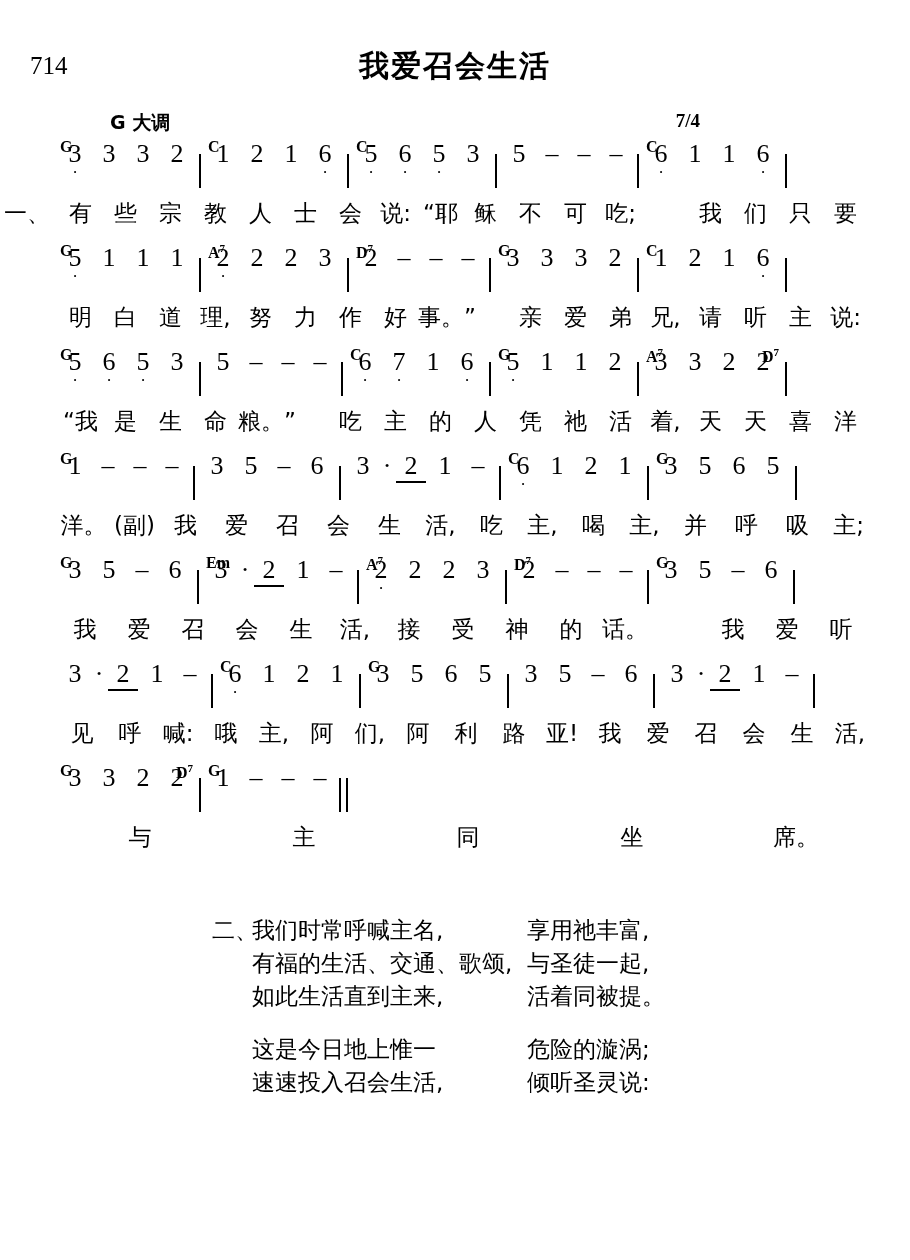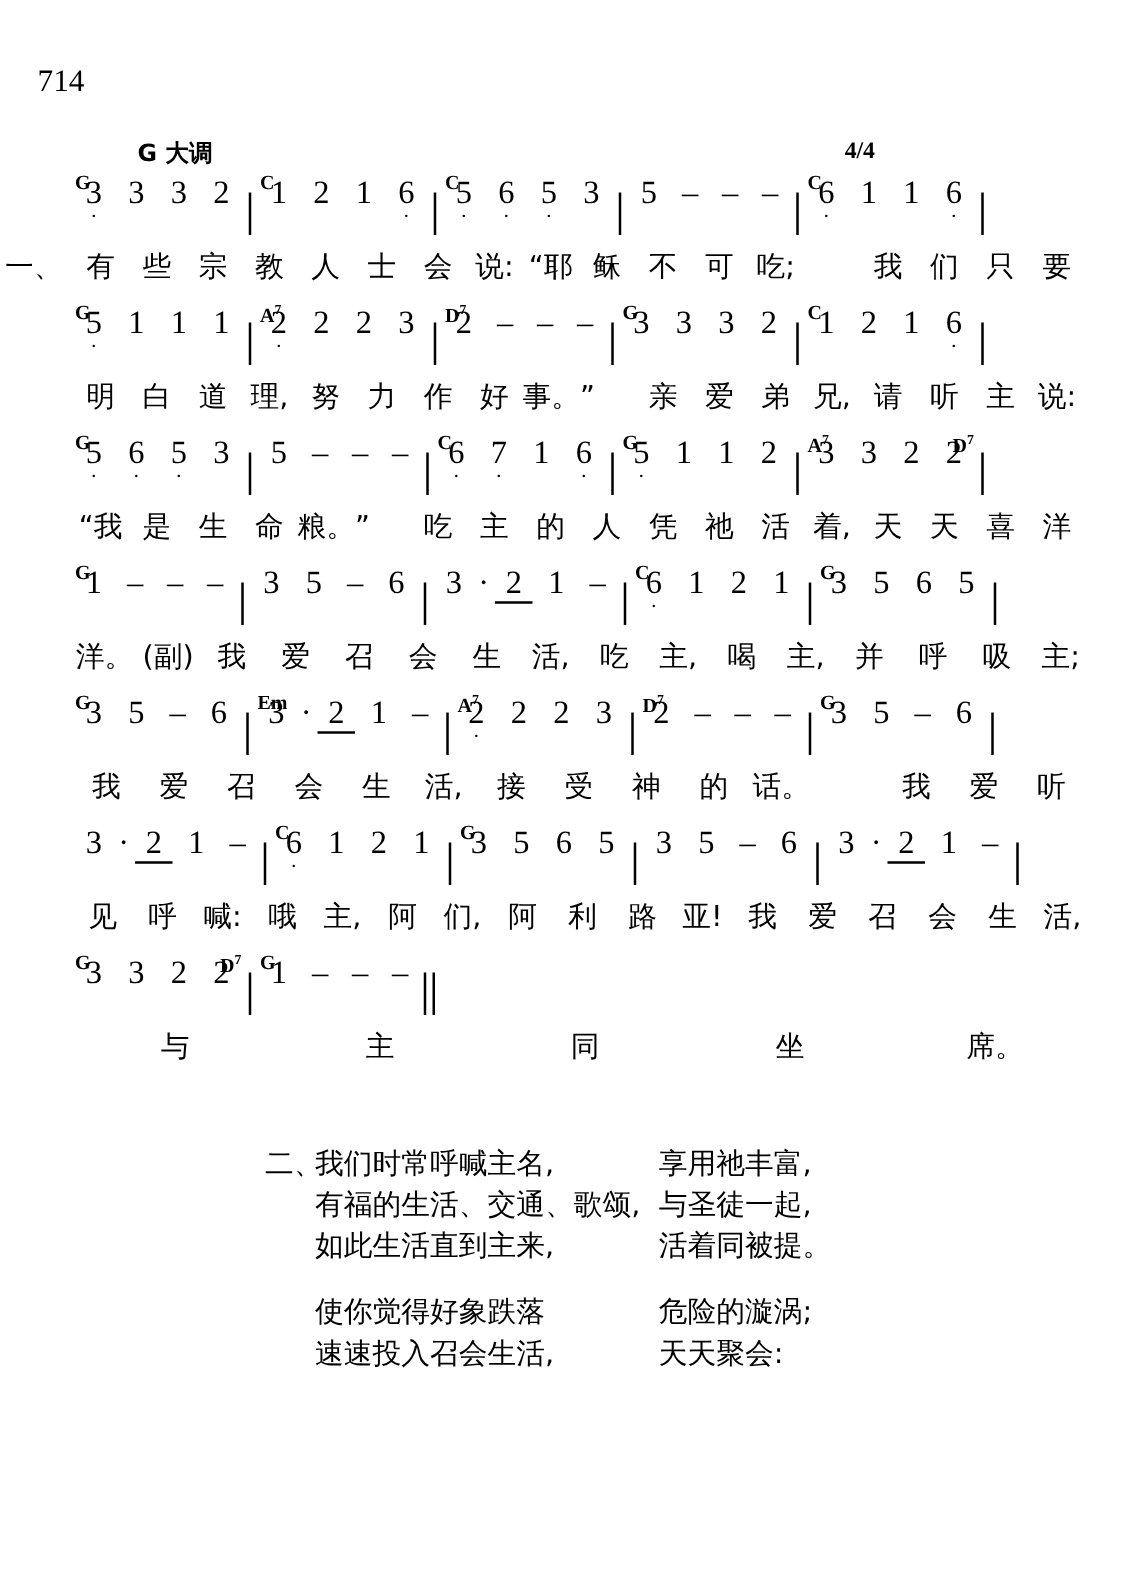--- a/index.html
+++ b/index.html
@@ -187,22 +187,23 @@
     display: inline-block;
     text-align: right;
   }
 </style>
 </head>
 <body>
 
 <div class="page">
 
   <div class="song-number">714</div>
+  <div class="song-title">我爱召会生活</div>
   <div class="key-label">G 大调</div>
-  <div class="meter-label">4/4</div>
+  <div class="meter-label">7/4</div>
 
   <div class="systems" id="systems">
       <div class="system">
         <div class="notation-row"><span class="measure"><span class="chord" style="left: 2px;">G</span><span class="note" style="width: 34px;">3<span class="dot-below">·</span></span><span class="note" style="width: 34px;">3</span><span class="note" style="width: 34px;">3</span><span class="note" style="width: 34px;">2</span></span><span class="barline"></span><span class="measure"><span class="chord" style="left: 2px;">C</span><span class="note" style="width: 34px;">1</span><span class="note" style="width: 34px;">2</span><span class="note" style="width: 34px;">1</span><span class="note" style="width: 34px;">6<span class="dot-below">·</span></span></span><span class="barline"></span><span class="measure"><span class="chord" style="left: 2px;">C</span><span class="note" style="width: 34px;">5<span class="dot-below">·</span></span><span class="note" style="width: 34px;">6<span class="dot-below">·</span></span><span class="note" style="width: 34px;">5<span class="dot-below">·</span></span><span class="note" style="width: 34px;">3</span></span><span class="barline"></span><span class="measure"><span class="note" style="width: 34px;">5</span><span class="note" style="width: 32px;">–</span><span class="note" style="width: 32px;">–</span><span class="note" style="width: 32px;">–</span></span><span class="barline"></span><span class="measure"><span class="chord" style="left: 2px;">C</span><span class="note" style="width: 34px;">6<span class="dot-below">·</span></span><span class="note" style="width: 34px;">1</span><span class="note" style="width: 34px;">1</span><span class="note" style="width: 34px;">6<span class="dot-below">·</span></span></span><span class="barline"></span></div>
         <div class="lyric-row"><span class="verse-mark">一、</span><span class="lyric-cell" style="width: 45px;">有</span><span class="lyric-cell" style="width: 45px;">些</span><span class="lyric-cell" style="width: 45px;">宗</span><span class="lyric-cell" style="width: 45px;">教</span><span class="lyric-cell" style="width: 45px;">人</span><span class="lyric-cell" style="width: 45px;">士</span><span class="lyric-cell" style="width: 45px;">会</span><span class="lyric-cell" style="width: 45px;">说:</span><span class="lyric-cell" style="width: 45px;">“耶</span><span class="lyric-cell" style="width: 45px;">稣</span><span class="lyric-cell" style="width: 45px;">不</span><span class="lyric-cell" style="width: 45px;">可</span><span class="lyric-cell" style="width: 45px;">吃;</span><span class="lyric-cell" style="width: 45px;"></span><span class="lyric-cell" style="width: 45px;">我</span><span class="lyric-cell" style="width: 45px;">们</span><span class="lyric-cell" style="width: 45px;">只</span><span class="lyric-cell" style="width: 45px;">要</span></div>
       </div>
       <div class="system">
         <div class="notation-row"><span class="measure"><span class="chord" style="left: 2px;">G</span><span class="note" style="width: 34px;">5<span class="dot-below">·</span></span><span class="note" style="width: 34px;">1</span><span class="note" style="width: 34px;">1</span><span class="note" style="width: 34px;">1</span></span><span class="barline"></span><span class="measure"><span class="chord" style="left: 2px;">A<sup>7</sup></span><span class="note" style="width: 34px;">2<span class="dot-below">·</span></span><span class="note" style="width: 34px;">2</span><span class="note" style="width: 34px;">2</span><span class="note" style="width: 34px;">3</span></span><span class="barline"></span><span class="measure"><span class="chord" style="left: 2px;">D<sup>7</sup></span><span class="note" style="width: 34px;">2</span><span class="note" style="width: 32px;">–</span><span class="note" style="width: 32px;">–</span><span class="note" style="width: 32px;">–</span></span><span class="barline"></span><span class="measure"><span class="chord" style="left: 2px;">G</span><span class="note" style="width: 34px;">3</span><span class="note" style="width: 34px;">3</span><span class="note" style="width: 34px;">3</span><span class="note" style="width: 34px;">2</span></span><span class="barline"></span><span class="measure"><span class="chord" style="left: 2px;">C</span><span class="note" style="width: 34px;">1</span><span class="note" style="width: 34px;">2</span><span class="note" style="width: 34px;">1</span><span class="note" style="width: 34px;">6<span class="dot-below">·</span></span></span><span class="barline"></span></div>
         <div class="lyric-row"><span class="lyric-cell" style="width: 45px;">明</span><span class="lyric-cell" style="width: 45px;">白</span><span class="lyric-cell" style="width: 45px;">道</span><span class="lyric-cell" style="width: 45px;">理,</span><span class="lyric-cell" style="width: 45px;">努</span><span class="lyric-cell" style="width: 45px;">力</span><span class="lyric-cell" style="width: 45px;">作</span><span class="lyric-cell" style="width: 45px;">好</span><span class="lyric-cell" style="width: 45px;">事。”</span><span class="lyric-cell" style="width: 45px;"></span><span class="lyric-cell" style="width: 45px;">亲</span><span class="lyric-cell" style="width: 45px;">爱</span><span class="lyric-cell" style="width: 45px;">弟</span><span class="lyric-cell" style="width: 45px;">兄,</span><span class="lyric-cell" style="width: 45px;">请</span><span class="lyric-cell" style="width: 45px;">听</span><span class="lyric-cell" style="width: 45px;">主</span><span class="lyric-cell" style="width: 45px;">说:</span></div>
       </div>
@@ -228,18 +229,18 @@
       </div>
     </div>
 
   <div class="verses" id="verses">
       <div class="verse-block">
         <div class="verse-line"><span class="verse-label">二、</span><span class="vcol-a">我们时常呼喊主名,</span><span class="vcol-b">享用祂丰富,</span></div>
         <div class="verse-line"><span class="verse-label"></span><span class="vcol-a">有福的生活、交通、歌颂,</span><span class="vcol-b">与圣徒一起,</span></div>
         <div class="verse-line"><span class="verse-label"></span><span class="vcol-a">如此生活直到主来,</span><span class="vcol-b">活着同被提。</span></div>
       </div>
       <div class="verse-block">
-        <div class="verse-line"><span class="verse-label"></span><span class="vcol-a">使你觉得好象跌落</span><span class="vcol-b">危险的漩涡;</span></div>
-        <div class="verse-line"><span class="verse-label"></span><span class="vcol-a">速速投入召会生活,</span><span class="vcol-b">天天聚会:</span></div>
+        <div class="verse-line"><span class="verse-label"></span><span class="vcol-a">这是今日地上惟一</span><span class="vcol-b">危险的漩涡;</span></div>
+        <div class="verse-line"><span class="verse-label"></span><span class="vcol-a">速速投入召会生活,</span><span class="vcol-b">倾听圣灵说:</span></div>
       </div>
     </div>
 
 </div>
 
 </body></html>

